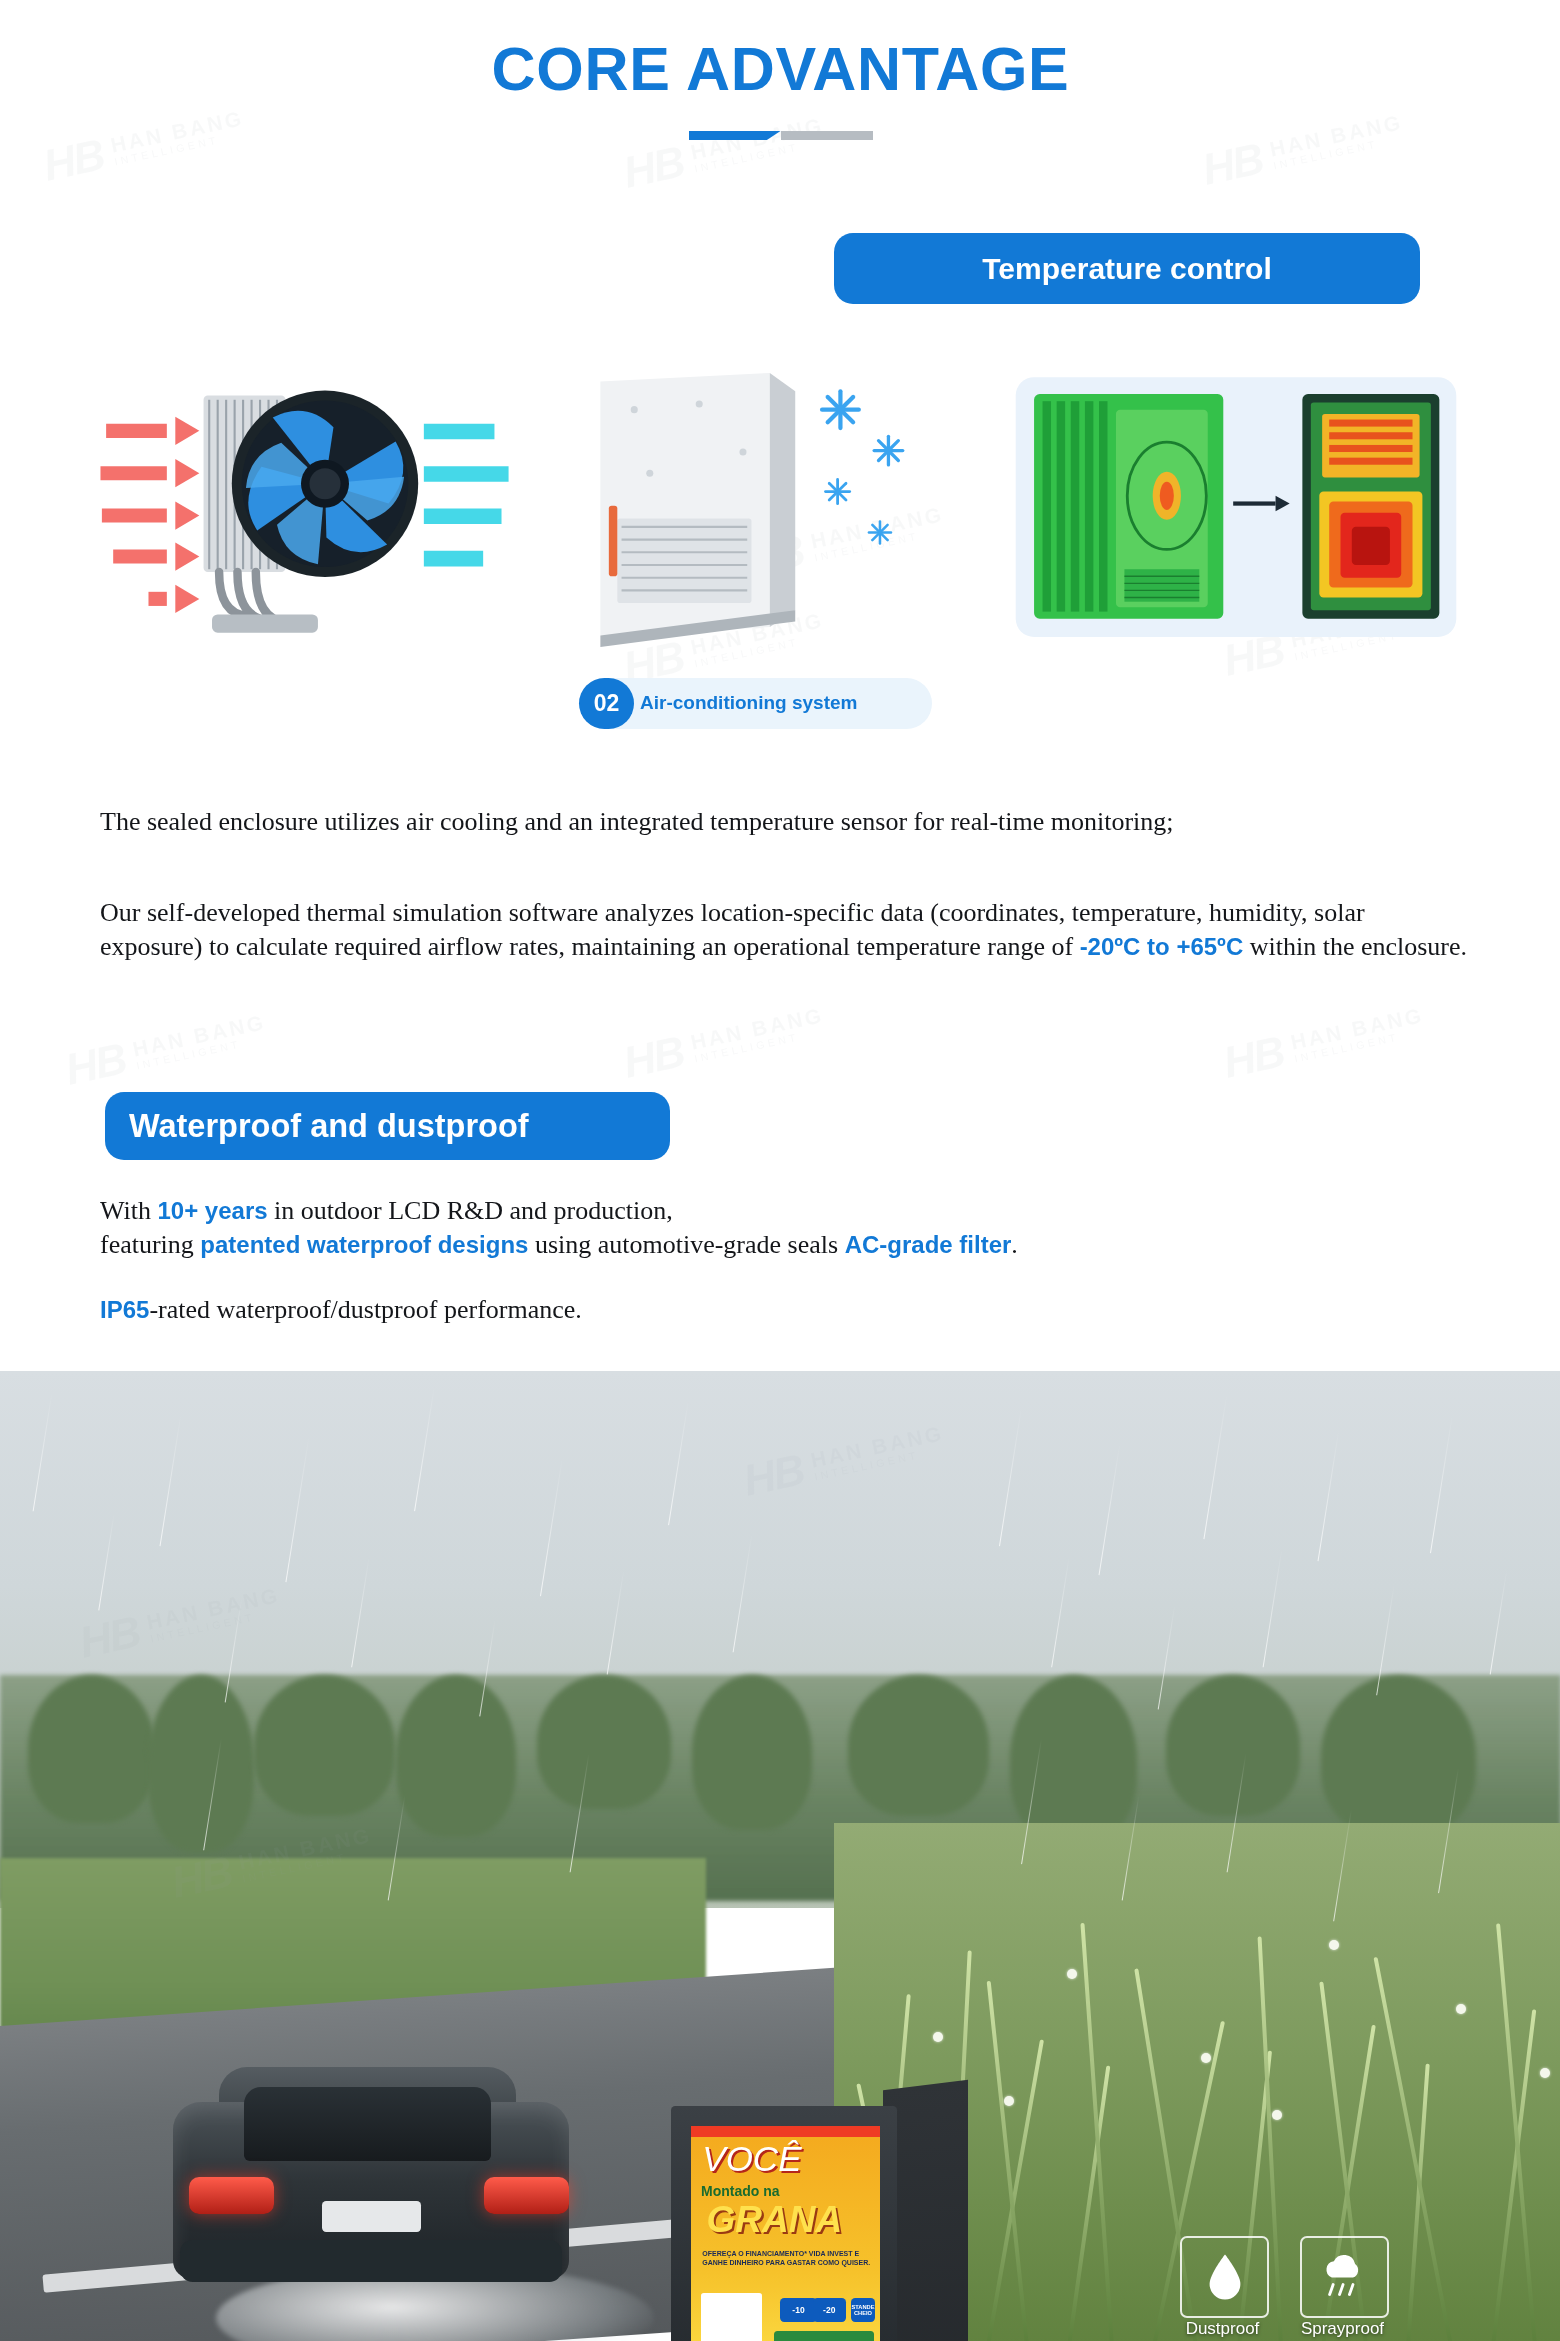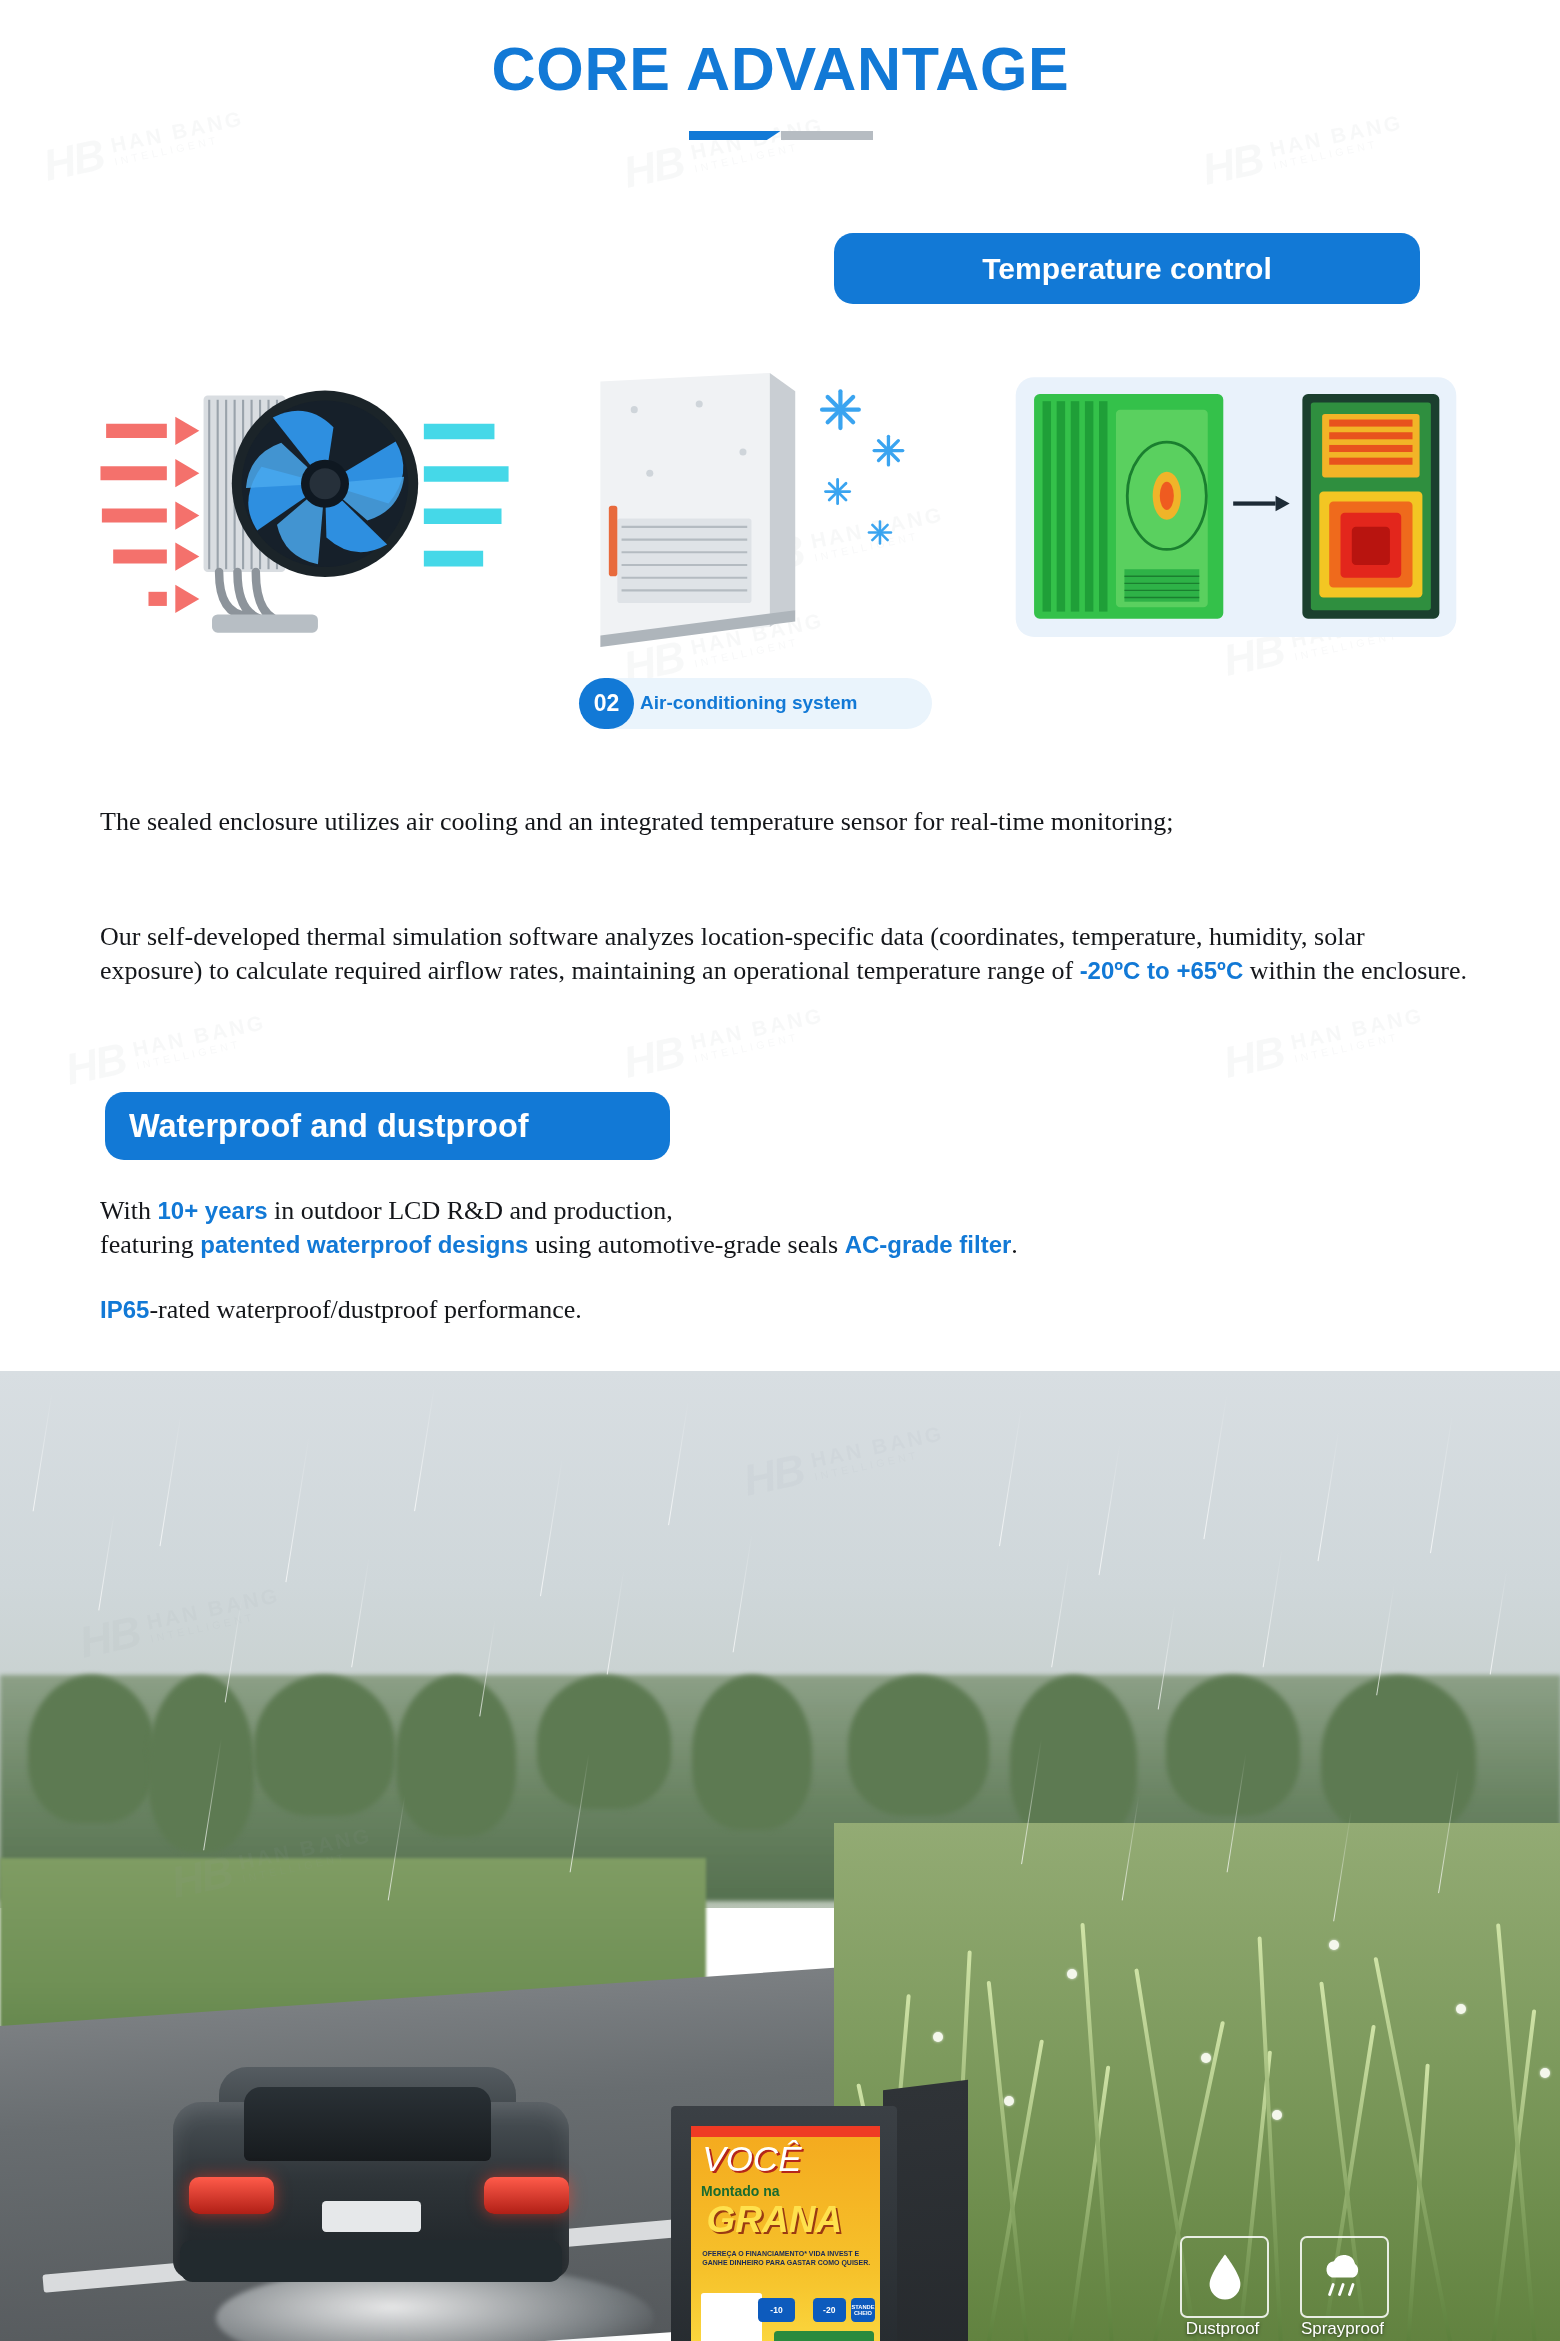--- a/index.html
+++ b/index.html
@@ -75,21 +75,21 @@
   #pill-1{left:113px;top:678px;width:367px;}
   #pill-2{left:579px;top:678px;width:353px;}
   #pill-3{left:1031px;top:678px;width:367px;padding-right:10px;}
 
   
   .para{
     position:absolute;font-family:"Liberation Serif", serif;color:#14161a;
     font-size:26px;line-height:1.30;
   }
   #para-1{left:100px;top:805px;width:1371px;}
-  #para-2{left:100px;top:896px;width:1371px;margin-top:24px;}
+  #para-2{left:100px;top:896px;width:1371px;}
   #para-3{left:100px;top:1194px;width:1371px;font-size:26px;}
   #para-4{left:100px;top:1293px;width:1371px;font-size:26px;}
   .hl{color:#1279d6;font-weight:bold;font-family:"Liberation Sans",sans-serif;font-size:24px;}
 
   
   .scene{position:absolute;left:0;top:1371px;width:1561px;height:971px;overflow:hidden;}
   .sky{
     position:absolute;left:0;top:0;width:1561px;height:537px;
     background:linear-gradient(180deg,#d8dee2 0%,#cfd7da 40%,#c4cdc8 75%,#b7c3b4 100%);
   }
@@ -518,21 +518,21 @@
     <div class="kiosk">
       <div class="kiosk-side"></div>
       <div class="kiosk-front"></div>
       <div class="kiosk-screen">
         <div class="adv-top"></div>
         <div class="adv-word1">VOCÊ</div>
         <div class="adv-word1b">Montado na</div>
         <div class="adv-word2">GRANA</div>
         <div class="adv-sub">OFEREÇA O FINANCIAMENTO* VIDA INVEST E GANHE DINHEIRO PARA GASTAR COMO QUISER.</div>
         <div class="adv-white" style="left:10px;top:167px;width:61px;height:106px;"></div>
-        <div class="chip" style="left:67px;top:172px;width:37px;height:24px;">-10</div>
+        <div class="chip" style="left:89px;top:172px;width:37px;height:24px;">-10</div>
         <div class="chip" style="left:122px;top:172px;width:32.5px;height:24px;">-20</div>
         <div class="chip" style="left:160px;top:172px;width:24px;height:24px;font-size:5.7px;text-align:center;">STANDE CHEIO</div>
         <div class="adv-box" style="left:83px;top:205px;width:100px;height:20px;"></div>
 
       </div>
 
     </div>
 
     <div class="rain">
       <div class="drop" style="left:42px;top:21px;height:120px;"></div>

